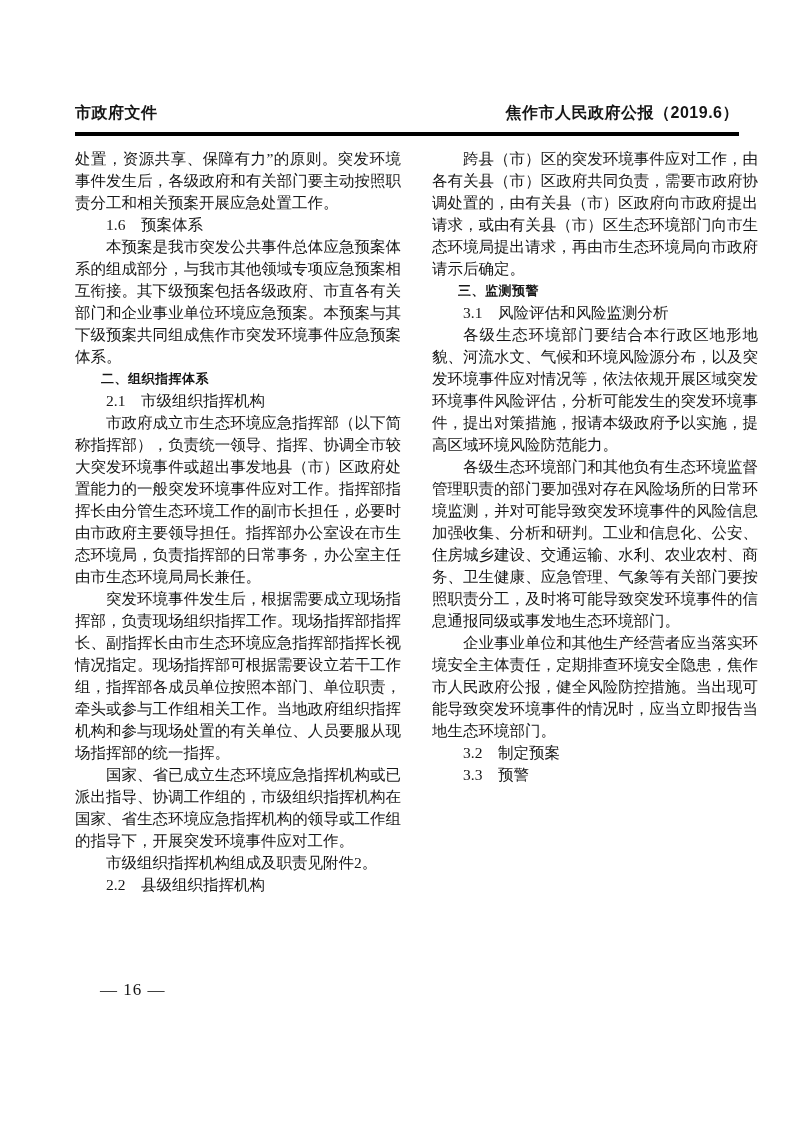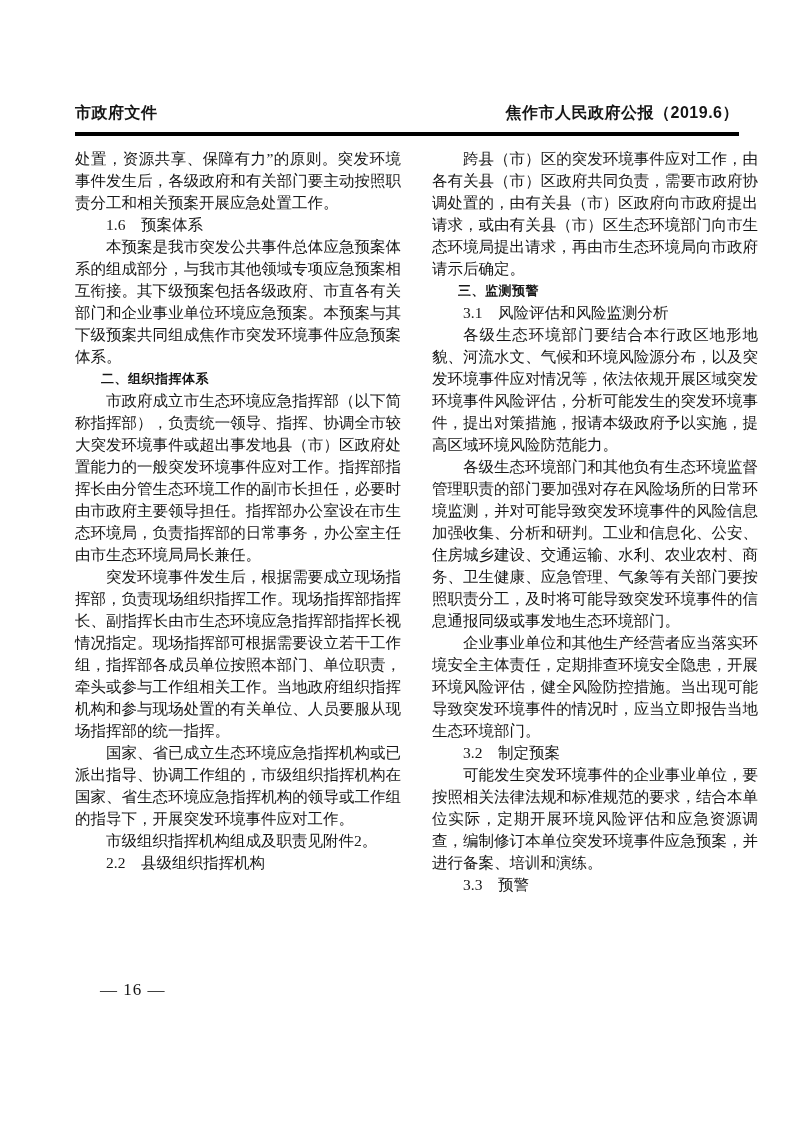--- a/index.html
+++ b/index.html
@@ -73,34 +73,34 @@
     <span>焦作市人民政府公报（2019.6）</span>
   </div>
 
   <div class="rule"></div>
 
   <div class="col col-left">
       <div class="p cont">处置，资源共享、保障有力”的原则。突发环境事件发生后，各级政府和有关部门要主动按照职责分工和相关预案开展应急处置工作。</div>
       <div class="p sub">1.6　预案体系</div>
       <div class="p body">本预案是我市突发公共事件总体应急预案体系的组成部分，与我市其他领域专项应急预案相互衔接。其下级预案包括各级政府、市直各有关部门和企业事业单位环境应急预案。本预案与其下级预案共同组成焦作市突发环境事件应急预案体系。</div>
       <div class="p section">二、组织指挥体系</div>
+      <div class="p sub">2.1　市级组织指挥机构</div>
       <div class="p body">市政府成立市生态环境应急指挥部（以下简称指挥部），负责统一领导、指挥、协调全市较大突发环境事件或超出事发地县（市）区政府处置能力的一般突发环境事件应对工作。指挥部指挥长由分管生态环境工作的副市长担任，必要时由市政府主要领导担任。指挥部办公室设在市生态环境局，负责指挥部的日常事务，办公室主任由市生态环境局局长兼任。</div>
       <div class="p body">突发环境事件发生后，根据需要成立现场指挥部，负责现场组织指挥工作。现场指挥部指挥长、副指挥长由市生态环境应急指挥部指挥长视情况指定。现场指挥部可根据需要设立若干工作组，指挥部各成员单位按照本部门、单位职责，牵头或参与工作组相关工作。当地政府组织指挥机构和参与现场处置的有关单位、人员要服从现场指挥部的统一指挥。</div>
       <div class="p body">国家、省已成立生态环境应急指挥机构或已派出指导、协调工作组的，市级组织指挥机构在国家、省生态环境应急指挥机构的领导或工作组的指导下，开展突发环境事件应对工作。</div>
       <div class="p body">市级组织指挥机构组成及职责见附件2。</div>
       <div class="p sub">2.2　县级组织指挥机构</div>
     </div>
 
   <div class="col col-right">
       <div class="p body">跨县（市）区的突发环境事件应对工作，由各有关县（市）区政府共同负责，需要市政府协调处置的，由有关县（市）区政府向市政府提出请求，或由有关县（市）区生态环境部门向市生态环境局提出请求，再由市生态环境局向市政府请示后确定。</div>
       <div class="p section">三、监测预警</div>
       <div class="p sub">3.1　风险评估和风险监测分析</div>
       <div class="p body">各级生态环境部门要结合本行政区地形地貌、河流水文、气候和环境风险源分布，以及突发环境事件应对情况等，依法依规开展区域突发环境事件风险评估，分析可能发生的突发环境事件，提出对策措施，报请本级政府予以实施，提高区域环境风险防范能力。</div>
       <div class="p body">各级生态环境部门和其他负有生态环境监督管理职责的部门要加强对存在风险场所的日常环境监测，并对可能导致突发环境事件的风险信息加强收集、分析和研判。工业和信息化、公安、住房城乡建设、交通运输、水利、农业农村、商务、卫生健康、应急管理、气象等有关部门要按照职责分工，及时将可能导致突发环境事件的信息通报同级或事发地生态环境部门。</div>
-      <div class="p body">企业事业单位和其他生产经营者应当落实环境安全主体责任，定期排查环境安全隐患，开展环境风险评估，健全风险防控措施。当出现可能导致突发环境事件的情况时，应当立即报告当地生态环境部门。</div>
+      <div class="p body">企业事业单位和其他生产经营者应当落实环境安全主体责任，定期排查环境安全隐患，焦作市人民政府公报，健全风险防控措施。当出现可能导致突发环境事件的情况时，应当立即报告当地生态环境部门。</div>
       <div class="p sub">3.2　制定预案</div>
-      <div class="p body">可能发生突发环境事件的企业事业单位，要按照相关法律法规和标准规范的要求，结合本单位实际，定期开展环境风险评估和应急资源调查，编制修订本单位突发环境事件应急预案，并进行备案、培训和演练。</div>
       <div class="p sub">3.3　预警</div>
     </div>
 
   <div class="pageno">— 16 —</div>
 
 </div>
 
 </body></html>

